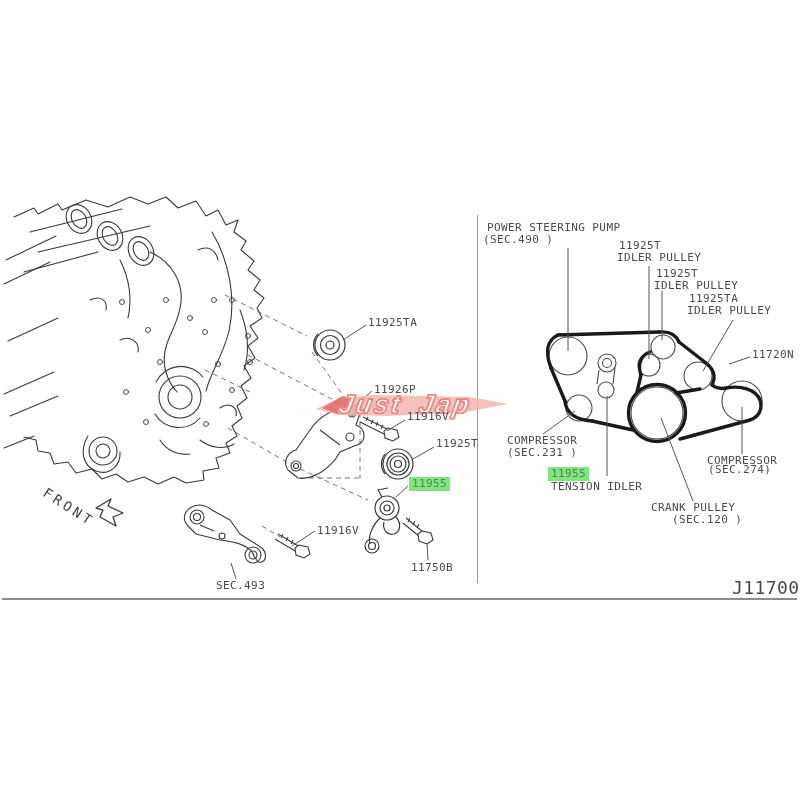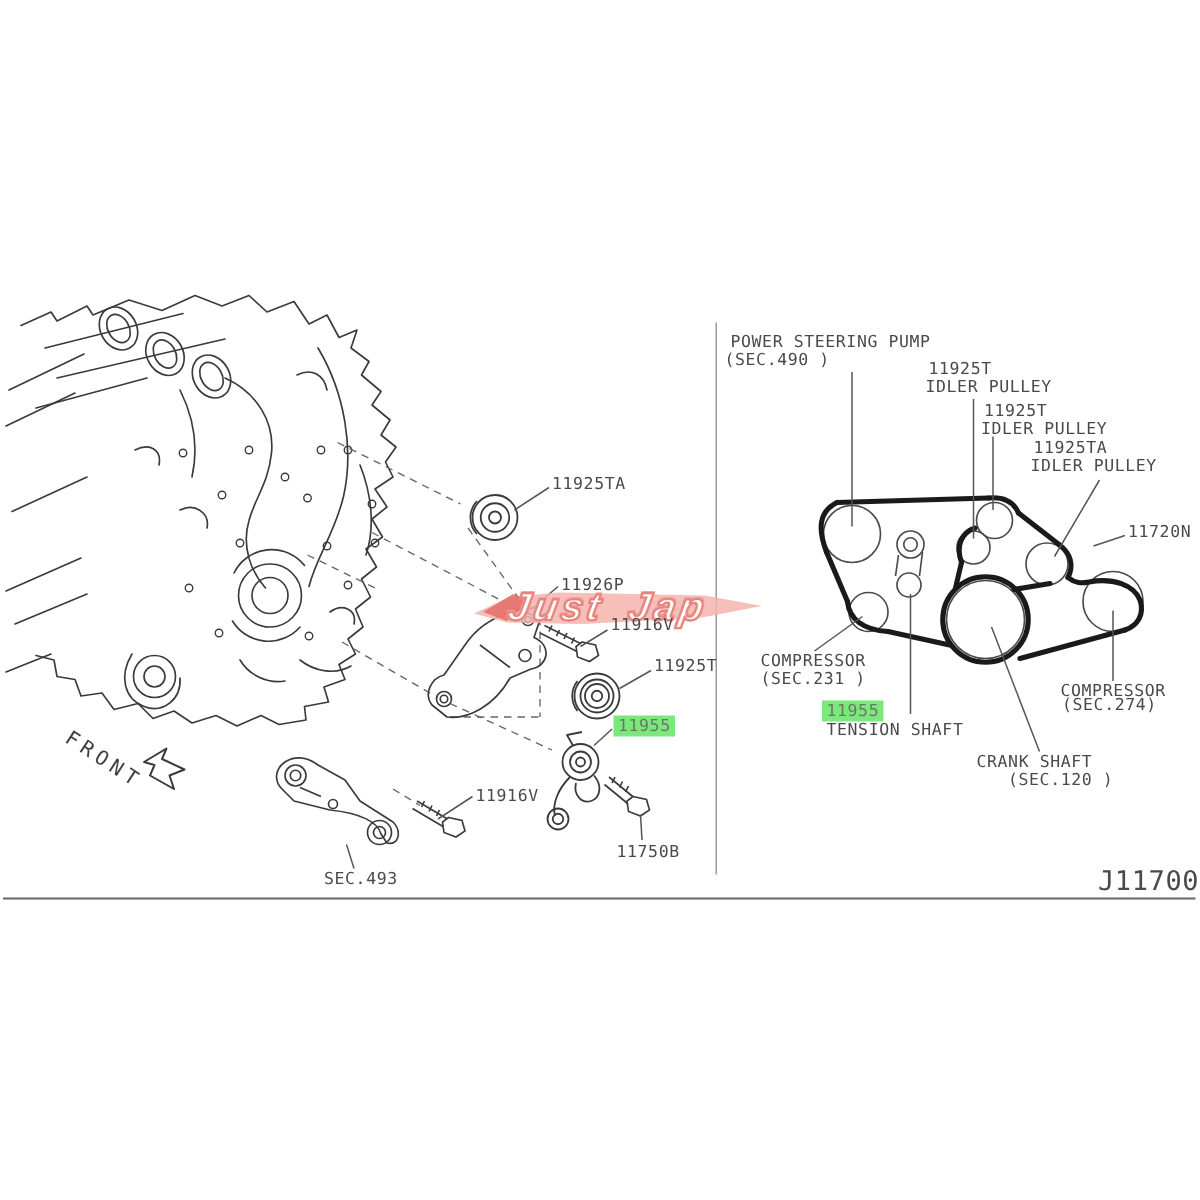--- a/index.html
+++ b/index.html
@@ -218,21 +218,21 @@
 <div class="lbl" style="left:619px;top:240px">11925T</div>
 <div class="lbl" style="left:617px;top:252px">IDLER PULLEY</div>
 <div class="lbl" style="left:656px;top:268px">11925T</div>
 <div class="lbl" style="left:654px;top:280px">IDLER PULLEY</div>
 <div class="lbl" style="left:689px;top:293px">11925TA</div>
 <div class="lbl" style="left:687px;top:305px">IDLER PULLEY</div>
 <div class="lbl" style="left:752px;top:349px">11720N</div>
 <div class="lbl" style="left:507px;top:435px">COMPRESSOR</div>
 <div class="lbl" style="left:507px;top:447px">(SEC.231 )</div>
 <div class="hl" style="left:548px;top:467px">11955</div>
-<div class="lbl" style="left:551px;top:481px">TENSION SHAFT</div>
-<div class="lbl" style="left:651px;top:502px">CRANK SHAFT</div>
+<div class="lbl" style="left:551px;top:481px">TENSION IDLER</div>
+<div class="lbl" style="left:651px;top:502px">CRANK PULLEY</div>
 <div class="lbl" style="left:672px;top:514px">(SEC.120 )</div>
 <div class="lbl" style="left:707px;top:455px">COMPRESSOR</div>
 <div class="lbl" style="left:708px;top:464px">(SEC.274)</div>
 
 <div class="lbl big" style="left:732px;top:582px">J11700JK</div>
 
 </div>
 
 </body></html>

